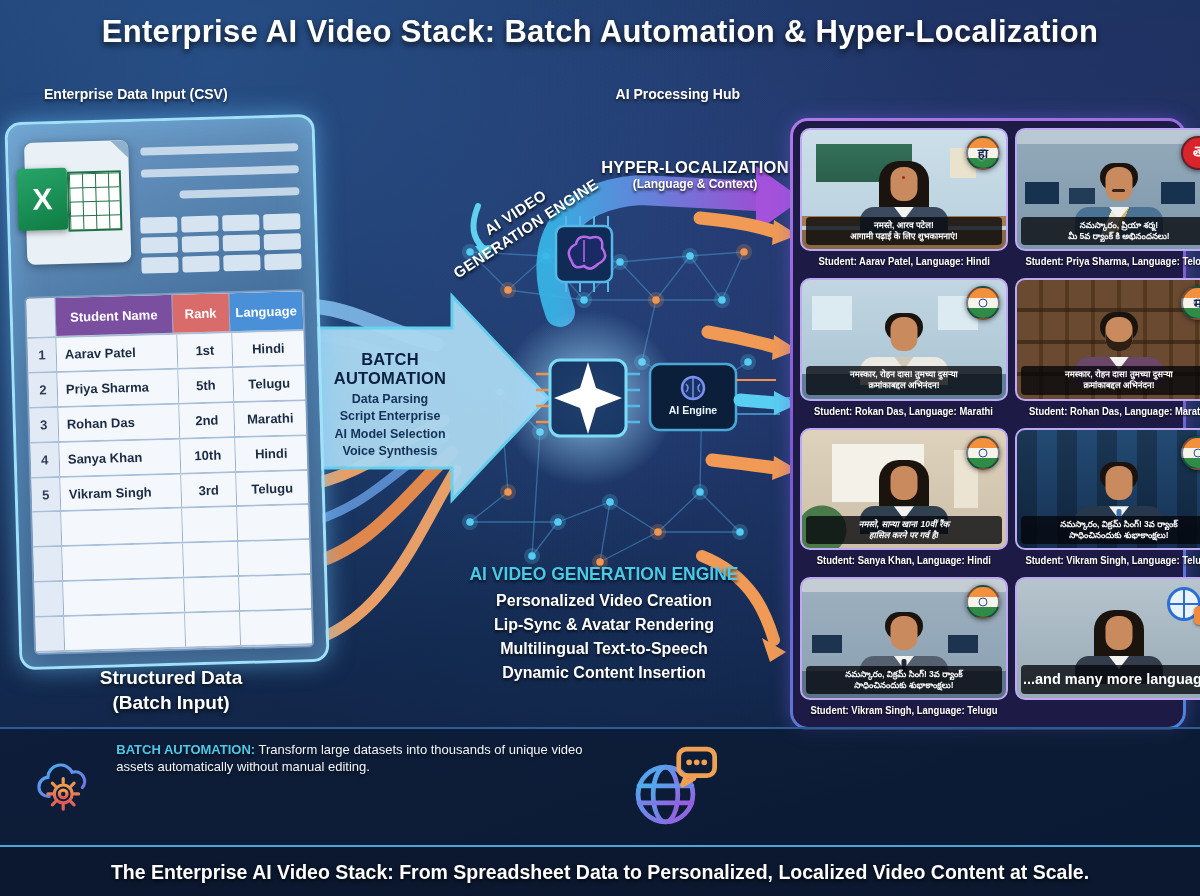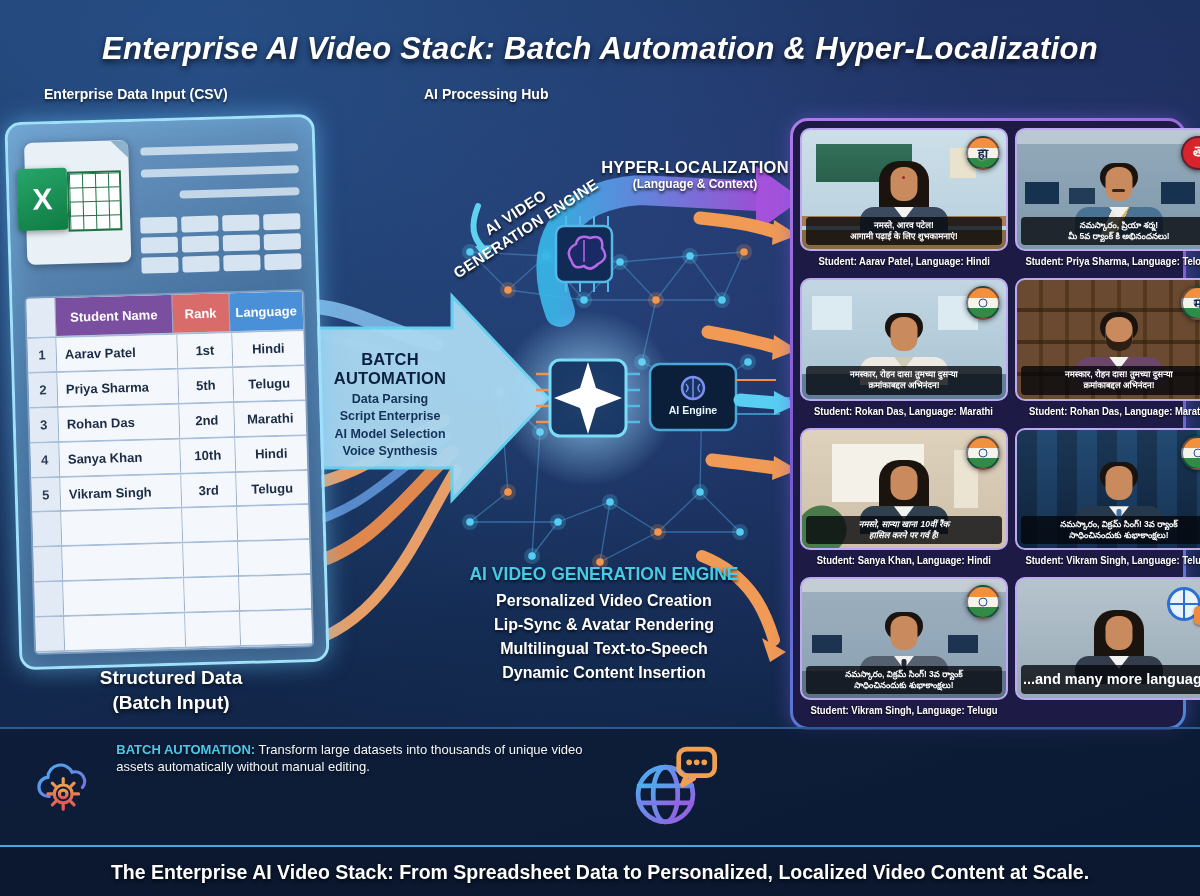--- a/index.html
+++ b/index.html
@@ -3,25 +3,25 @@
 <meta charset="utf-8">
 <style>
   html,body{margin:0;padding:0;background:#081425;font-family:"Liberation Sans",sans-serif;}
   .poster{position:relative;width:1200px;height:896px;overflow:hidden;color:#fff;
     background:
       radial-gradient(ellipse at 18% 8%, rgba(70,130,210,.30), transparent 52%),
       radial-gradient(ellipse at 86% 28%, rgba(100,80,190,.22), transparent 55%),
       radial-gradient(ellipse at 55% 45%, rgba(40,90,160,.25), transparent 60%),
       linear-gradient(160deg,#1b3b69 0%,#142a50 45%,#0c1d3a 100%);}
   svg.deco{position:absolute;inset:0;pointer-events:none;}
-  .title{position:absolute;top:14px;left:0;right:0;margin:17px;text-align:center;font-size:31px;font-weight:bold;
-    letter-spacing:.3px;text-shadow:0 3px 6px rgba(0,0,0,.75);font-style:italic;}
+  .title{position:absolute;top:14px;left:0;right:0;margin:0;text-align:center;font-size:31px;font-weight:bold;
+    letter-spacing:.3px;text-shadow:0 3px 6px rgba(0,0,0,.75);}
   .col-header{position:absolute;top:86px;font-size:14px;font-weight:bold;text-shadow:0 2px 3px rgba(0,0,0,.65);}
   .ch1{left:44px;}
-  .ch2{left:424px;width:300px;text-align:left;}
+  .ch2{left:440px;width:300px;text-align:right;}
   .ch3{left:788px;width:398px;text-align:center;}
 
   
   .card{position:absolute;left:12px;top:118px;width:304px;height:542px;border-radius:16px;
     transform:rotate(-1.6deg);border:3px solid #9fe0fa;
     background:linear-gradient(160deg,#6e9cc8 0%,#47729f 40%,#34567f 100%);
     box-shadow:0 0 24px rgba(110,200,255,.55), inset 0 0 34px rgba(130,210,255,.35);}
   .doc{position:absolute;left:12px;top:12px;right:12px;height:148px;}
   .excel{position:absolute;left:4px;top:6px;width:104px;height:122px;background:#e9f1f7;border-radius:8px;
     box-shadow:0 2px 8px rgba(0,0,0,.35);}

